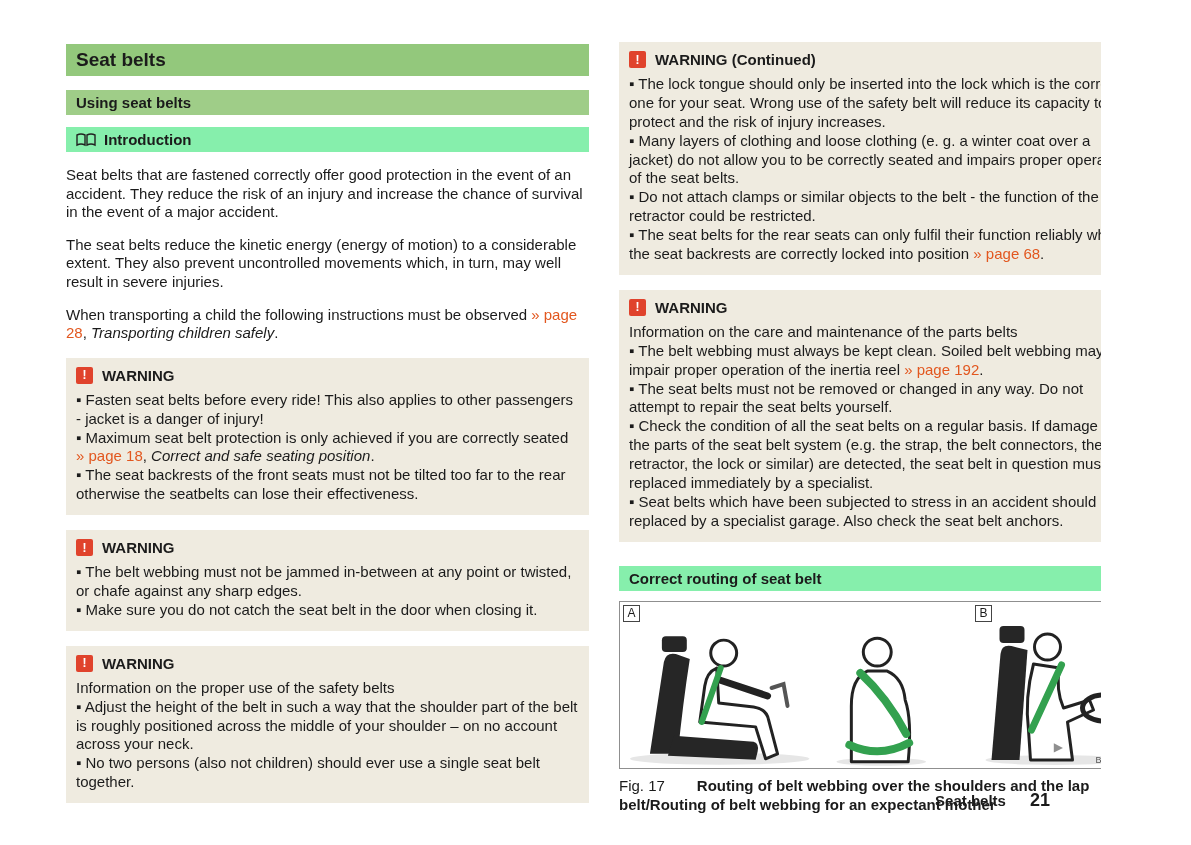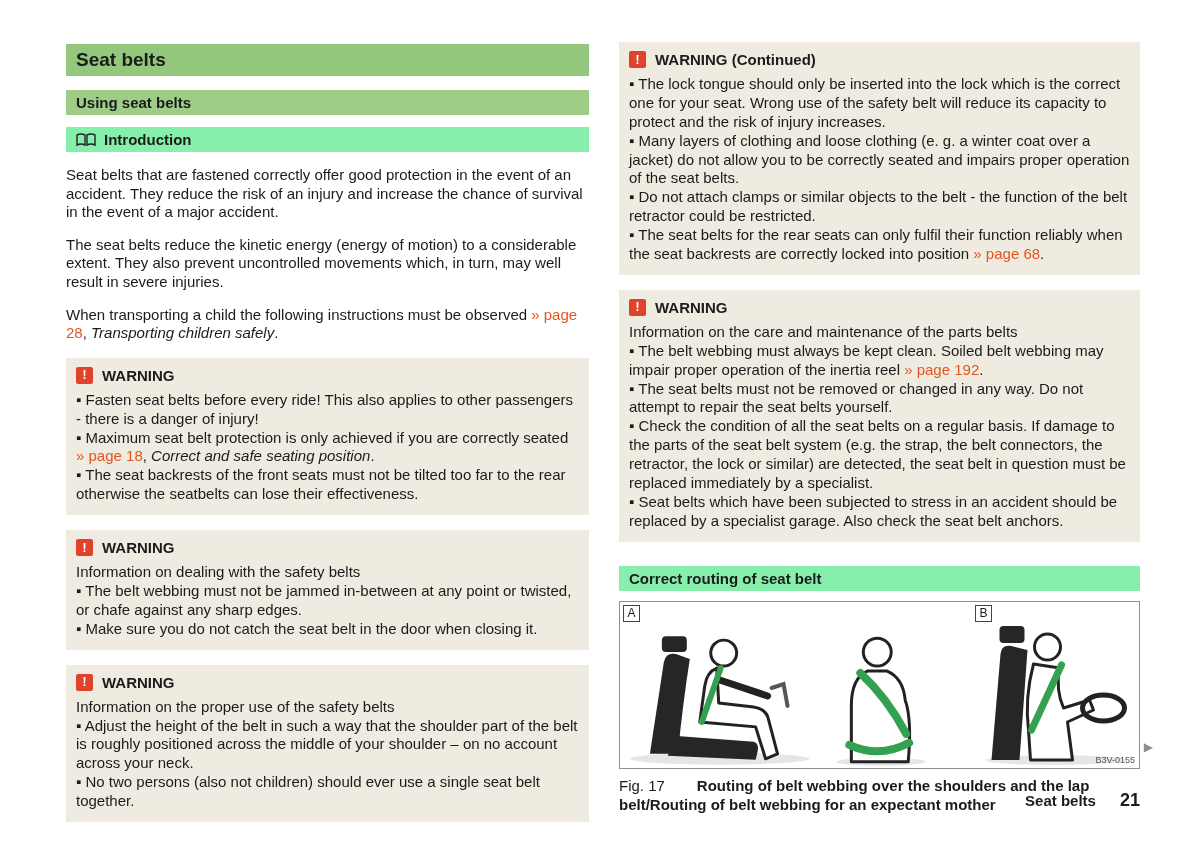--- a/index.html
+++ b/index.html
@@ -1,18 +1,18 @@
 <!DOCTYPE html>
 <html><head>
 <meta charset="utf-8">
 <style>
   * { margin:0; padding:0; box-sizing:border-box; }
   html, body { width:1191px; height:845px; background:#ffffff;
     font-family:"Liberation Sans", sans-serif; color:#1b1b1b; }
-  .page { position:relative; width:1191px; height:845px; overflow:hidden; background:#fff; }
+  .page { position:relative; width:1101px; height:845px; overflow:hidden; background:#fff; }
 
   .col-left  { position:absolute; left:66px;  top:44px; width:523px; }
   .col-right { position:absolute; left:619px; top:42px; width:521px; }
 
   .bar { font-weight:bold; }
   .bar-title { background:#93C87C; font-size:19px; padding:5px 10px; }
   .bar-sub   { background:#9FCD88; font-size:15px; padding:4px 10px; margin-top:14px; }
   .bar-taupe { background:#86efac; font-size:15px; padding:4px 10px; margin-top:12px;
                display:flex; align-items:center; gap:8px; }
 
@@ -76,31 +76,30 @@
 
     <p class="body-p">Seat belts that are fastened correctly offer good protection in the event of an accident. They reduce the risk of an injury and increase the chance of survival in the event of a major accident.</p>
     <p class="body-p">The seat belts reduce the kinetic energy (energy of motion) to a considerable extent. They also prevent uncontrolled movements which, in turn, may well result in severe injuries.</p>
     <p class="body-p"><span>When transporting a child the following instructions must be observed </span><a class="pagelink">» page 28</a><span>, </span><span class="it">Transporting children safely</span><span>.</span></p>
 
     <section class="warnbox">
       <div class="warnhead">
         <span class="warnicon">!</span>
         <span class="warntitle">WARNING</span>
       </div>
-      <p class="witem"><span>Fasten seat belts before every ride! This also applies to other passengers - there is a danger of injury!</span></p>
+      <p class="witem"><span>Fasten seat belts before every ride! This also applies to other passengers - jacket is a danger of injury!</span></p>
       <p class="witem"><span>Maximum seat belt protection is only achieved if you are correctly seated </span><a class="pagelink">» page 18</a><span>, </span><span class="it">Correct and safe seating position</span><span>.</span></p>
       <p class="witem"><span>The seat backrests of the front seats must not be tilted too far to the rear otherwise the seatbelts can lose their effectiveness.</span></p>
     </section>
 
     <section class="warnbox">
       <div class="warnhead">
         <span class="warnicon">!</span>
         <span class="warntitle">WARNING</span>
       </div>
-      <p class="wintro">Information on dealing with the safety belts</p>
       <p class="witem"><span>The belt webbing must not be jammed in-between at any point or twisted, or chafe against any sharp edges.</span></p>
       <p class="witem"><span>Make sure you do not catch the seat belt in the door when closing it.</span></p>
     </section>
 
     <section class="warnbox">
       <div class="warnhead">
         <span class="warnicon">!</span>
         <span class="warntitle">WARNING</span>
       </div>
       <p class="wintro">Information on the proper use of the safety belts</p>

